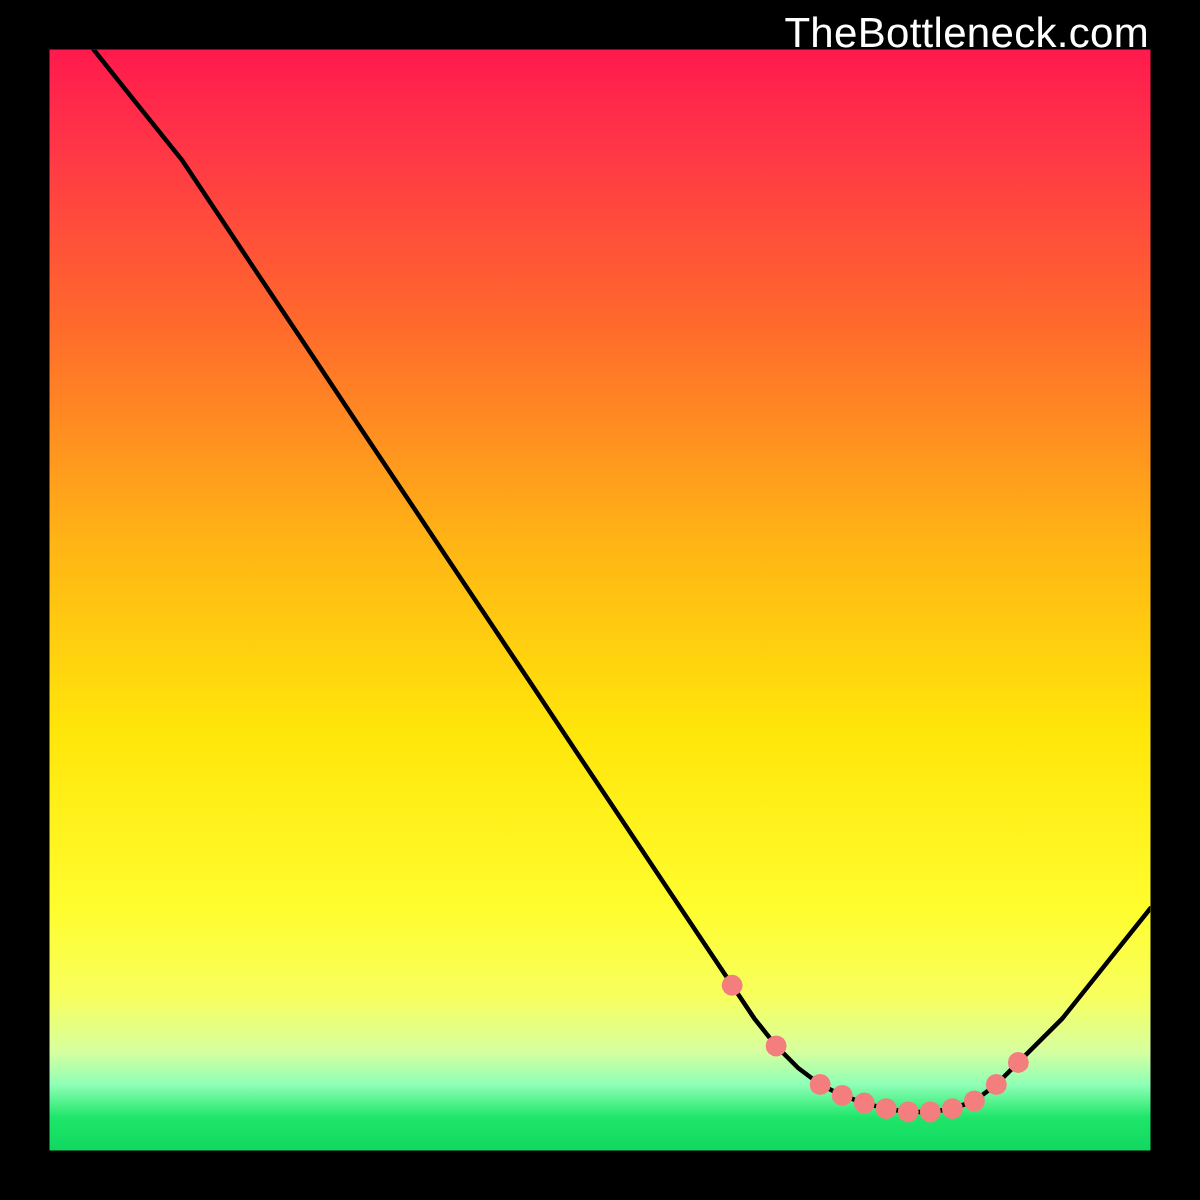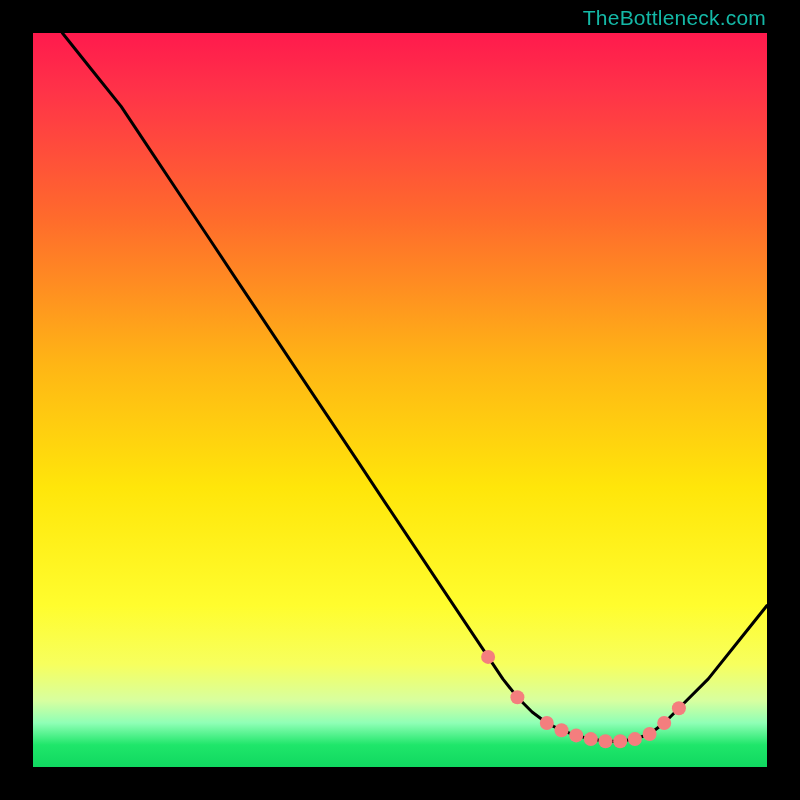--- a/index.html
+++ b/index.html
@@ -36,22 +36,22 @@
       #d7ffa0 91%,
       #8fffb6 94%,
       #1fe66a 97%,
       #10d860 100%
     );
   }
   .watermark {
     position: absolute;
     top: 6px;
     right: 34px;
-    color: #14b8a6;
-    font-size: 21px;
+    color: #ffffff;
+    font-size: 28px;
     letter-spacing: 0.2px;
     user-select: none;
   }
   svg.curve {
     position: absolute;
     left: 0;
     top: 0;
     width: 734px;
     height: 734px;
   }

